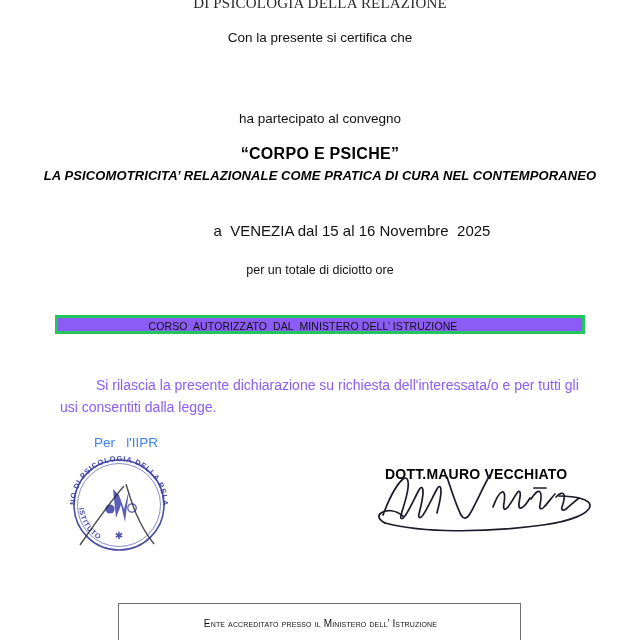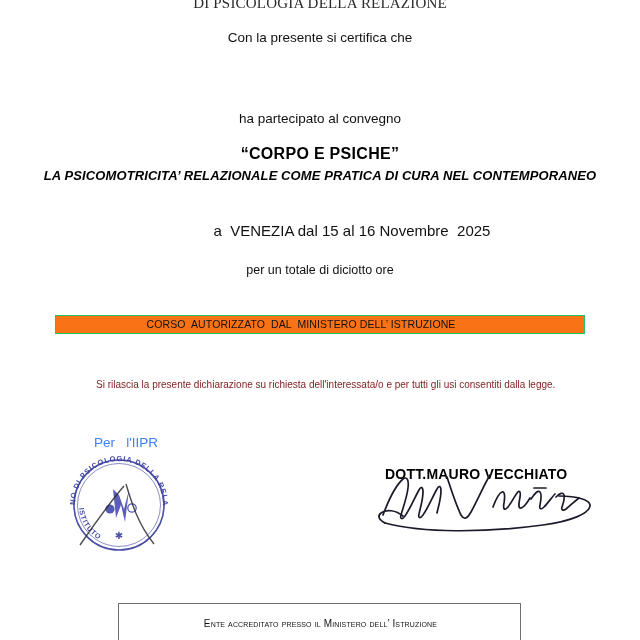--- a/index.html
+++ b/index.html
@@ -91,46 +91,46 @@
     color: #111;
   }
 
   
   .authorization-box {
     position: absolute;
     left: 55px;
     top: 315px;
     width: 530px;
     height: 19px;
-    border: 1px solid #22c55e;
+    border: 3px solid #22c55e;
     box-sizing: border-box;
-    background: #f97316;
+    background: #8b5cf6;
   }
   .authorization-box .auth-text {
     position: absolute;
     left: 0;
     top: 2px;
     width: 490px;
     text-align: center;
     font-size: 10.5px;
     letter-spacing: 0.1px;
     white-space: pre;
     color: #111;
   }
 
   
   .declaration {
     position: absolute;
     left: 60px;
     top: 374px;
     width: 520px;
-    font-size: 10px;
+    font-size: 14px;
     line-height: 22px;
     text-align: left;
-    color: #7f1d1d;
+    color: #8b5cf6;
   }
   .declaration .indent { display: inline-block; width: 36px; }
 
   
   .per-iipr {
     position: absolute;
     left: 62px;
     top: 435px;
     font-size: 13.5px;
     white-space: pre;

